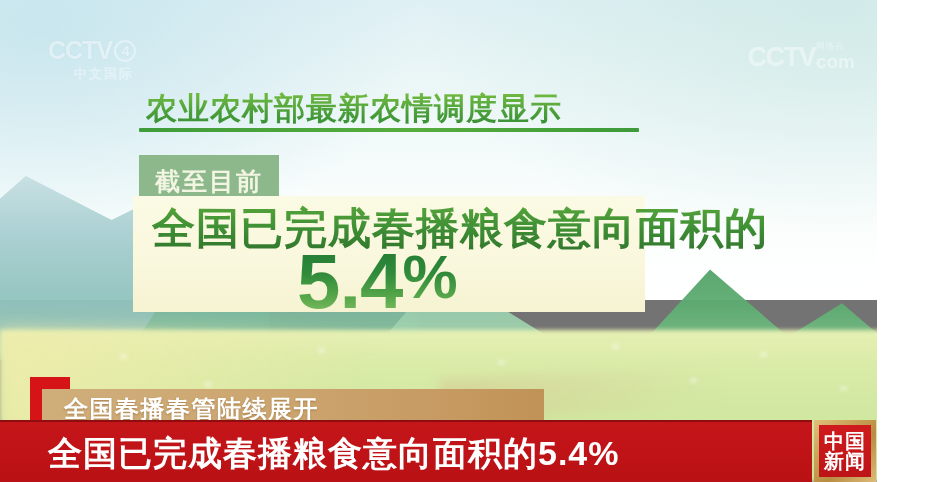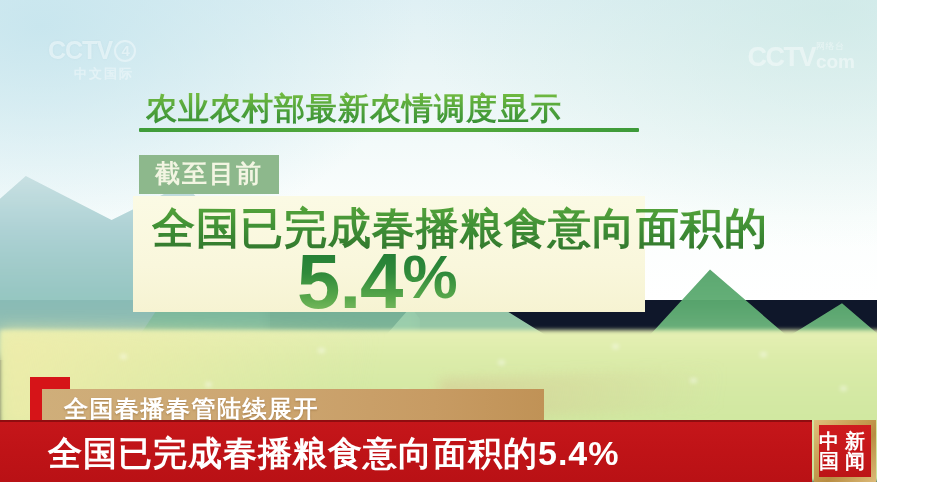--- a/index.html
+++ b/index.html
@@ -6,21 +6,21 @@
   html,body { width:940px; height:482px; overflow:hidden; }
   body {
     font-family:"Liberation Sans","DejaVu Sans",sans-serif;
     background:#ffffff;
     position:relative;
   }
   #stage {
     position:relative;
     width:877px; height:482px;
     overflow:hidden;
-    background:#0f172a;
+    background:#737373;
   }
 
   
   .sky {
     position:absolute; left:0; top:0; width:940px; height:300px;
     background:linear-gradient(180deg,
       #dff0f4 0%, #e9f5f6 22%, #f3fafa 48%, #fbfefd 72%, #ffffff 100%);
   }
   .sky-tint-l {
     position:absolute; left:0; top:0; width:420px; height:260px;
@@ -130,21 +130,21 @@
     text-align:right;
   }
   .kicker-rule {
     position:absolute; left:139px; top:128px; width:500px; height:4px;
     background:linear-gradient(90deg,#3f9c3a,#57ad3d 55%,#3d9a39);
     border-radius:1px;
   }
 
   .tag {
     position:absolute; left:139px; top:155px;
-    padding:4px 16px 6px 16px;
+    padding:12px 16px 6px 16px;
     background:#8db88c;
     color:#f2f5e2;
     font-size:25px; font-weight:bold; letter-spacing:2px;
     line-height:1.15;
   }
 
   .panel {
     position:absolute; left:133px; top:196px; width:512px; height:116px;
     background:linear-gradient(180deg,#fbfae4 0%,#f9f7dc 60%,#f6f3d2 100%);
   }
@@ -196,21 +196,21 @@
   }
 
   .badge {
     position:absolute; left:814px; top:420px; width:62px; height:62px;
     background:linear-gradient(135deg,#e0c07c 0%,#c9a055 35%,#b98d42 60%,#dcba78 100%);
     padding:5px;
   }
   .badge-inner {
     width:100%; height:100%;
     background:linear-gradient(180deg,#cf1b1e 0%,#bc1417 100%);
-    display:flex; flex-direction:row; align-items:center; justify-content:center;
+    display:flex; flex-direction:column; align-items:center; justify-content:center;
     line-height:1.02;
   }
   .badge-inner span {
     color:#ffffff; font-size:20px; font-weight:bold; letter-spacing:1px;
   }
 </style>
 </head>
 <body>
 
 <div id="stage">

